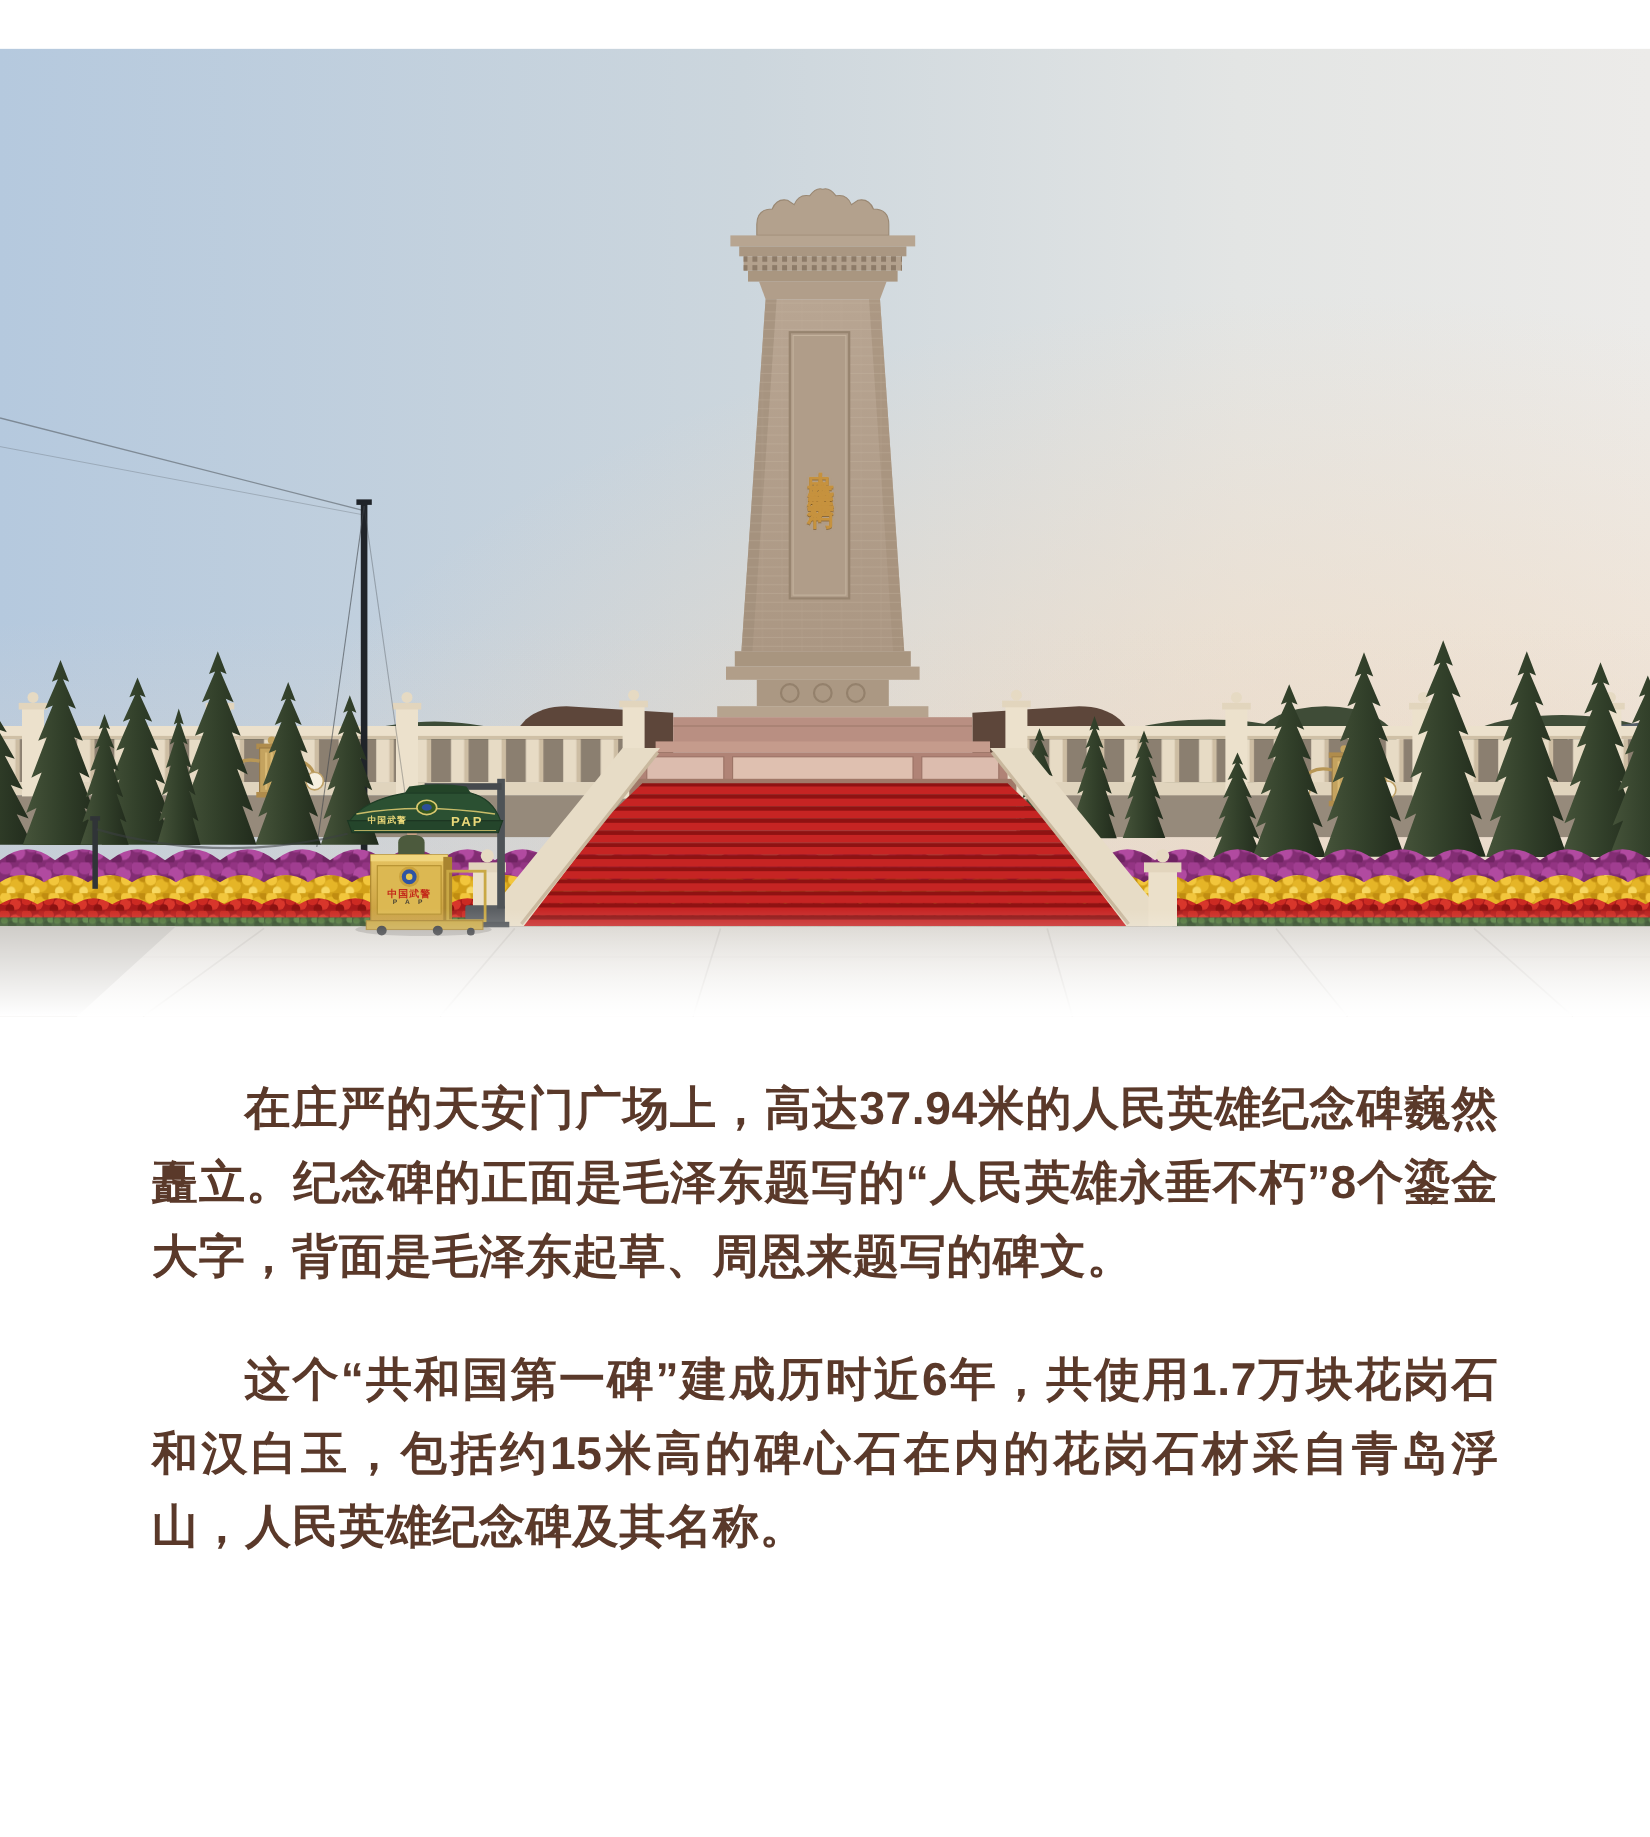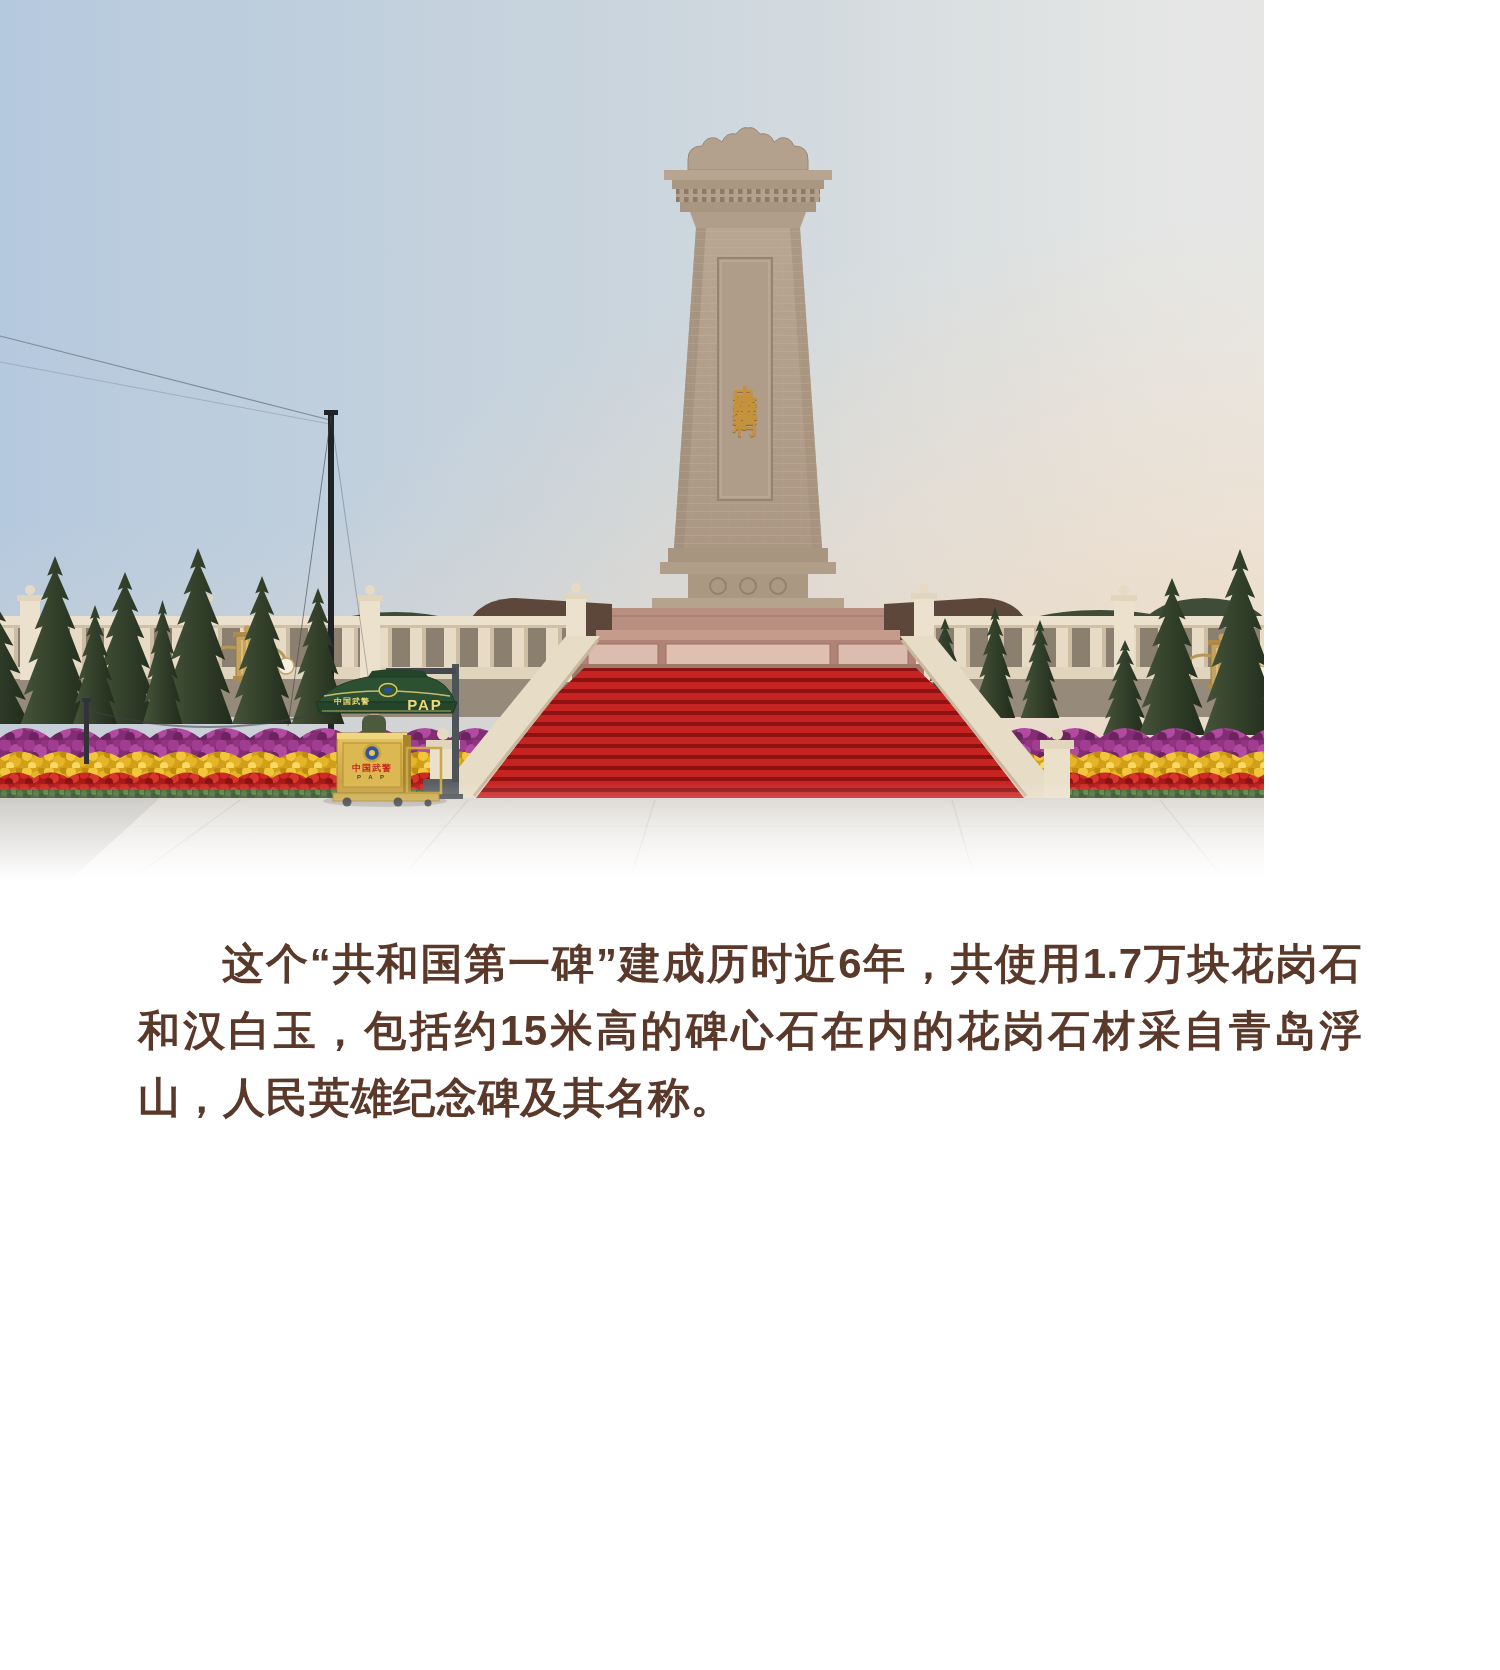--- a/index.html
+++ b/index.html
@@ -1,32 +1,32 @@
 <!DOCTYPE html>
 <html><head>
 <meta charset="utf-8">
 <style>
   html,body{margin:0;padding:0;background:#ffffff;}
   body{font-family:"Liberation Sans","DejaVu Sans",sans-serif;}
   .page{position:relative;width:1500px;height:1670px;background:#fff;overflow:hidden;}
-  .photo{position:relative;width:1264px;height:880px;overflow:hidden;}
+  .photo{position:relative;width:1500px;height:880px;overflow:hidden;margin-top:44px;}
   .photo svg{display:block;}
   
   .inscription{
     position:absolute;left:714px;top:261px;width:62px;height:242px;
     writing-mode:vertical-rl;text-orientation:upright;
     font-family:"Liberation Serif","DejaVu Serif",serif;
     font-size:24px;line-height:62px;letter-spacing:4px;font-weight:bold;
     color:#c6923e;text-align:center;
     text-shadow:0 1px 0 rgba(110,72,24,.55),0 0 2px rgba(230,180,90,.35);
     z-index:4;pointer-events:none;
   }
   .umb-label{position:absolute;color:#ead879;font-weight:bold;z-index:6;pointer-events:none;}
   .umb-left{left:327px;top:696px;width:50px;font-size:8px;text-align:center;letter-spacing:1px;}
-  .umb-right{left:404px;top:696px;width:42px;font-size:15px;text-align:center;letter-spacing:2px;}
+  .umb-right{left:404px;top:696px;width:42px;font-size:12px;text-align:center;letter-spacing:2px;}
   .booth-label{position:absolute;left:341px;top:762px;width:62px;text-align:center;
     color:#c32a1a;font-size:9px;font-weight:bold;letter-spacing:1px;z-index:6;pointer-events:none;}
   .booth-sub{position:absolute;left:341px;top:774px;width:62px;text-align:center;
     color:#4a4334;font-size:6px;font-weight:bold;letter-spacing:3px;z-index:6;pointer-events:none;}
   .photo-fade{position:absolute;left:0;top:782px;width:100%;height:98px;z-index:8;pointer-events:none;
     background:linear-gradient(to bottom,rgba(255,255,255,0) 0%,rgba(255,255,255,.45) 45%,#ffffff 100%);}
   .article{padding:50px 138px 0 138px;color:#5a392a;}
   .article p{
     margin:0 0 44px 0;font-size:42px;line-height:1.60;font-weight:bold;
     text-indent:2em;text-align:justify;letter-spacing:.5px;
@@ -370,16 +370,17 @@
 
     <div class="inscription">人民英雄永垂不朽</div>
     <div class="umb-label umb-left">中国武警</div>
     <div class="umb-label umb-right">PAP</div>
     <div class="booth-label">中国武警</div>
     <div class="booth-sub">P A P</div>
     <div class="photo-fade"></div>
   </div>
 
   <div class="article">
+    <p>在庄严的天安门广场上，高达37.94米的人民英雄纪念碑巍然矗立。纪念碑的正面是毛泽东题写的“人民英雄永垂不朽”8个鎏金大字，背面是毛泽东起草、周恩来题写的碑文。</p>
     <p>这个“共和国第一碑”建成历时近6年，共使用1.7万块花岗石和汉白玉，包括约15米高的碑心石在内的花岗石材采自青岛浮山，人民英雄纪念碑及其名称。</p>
   </div>
 
 </div>
 
 </body></html>

